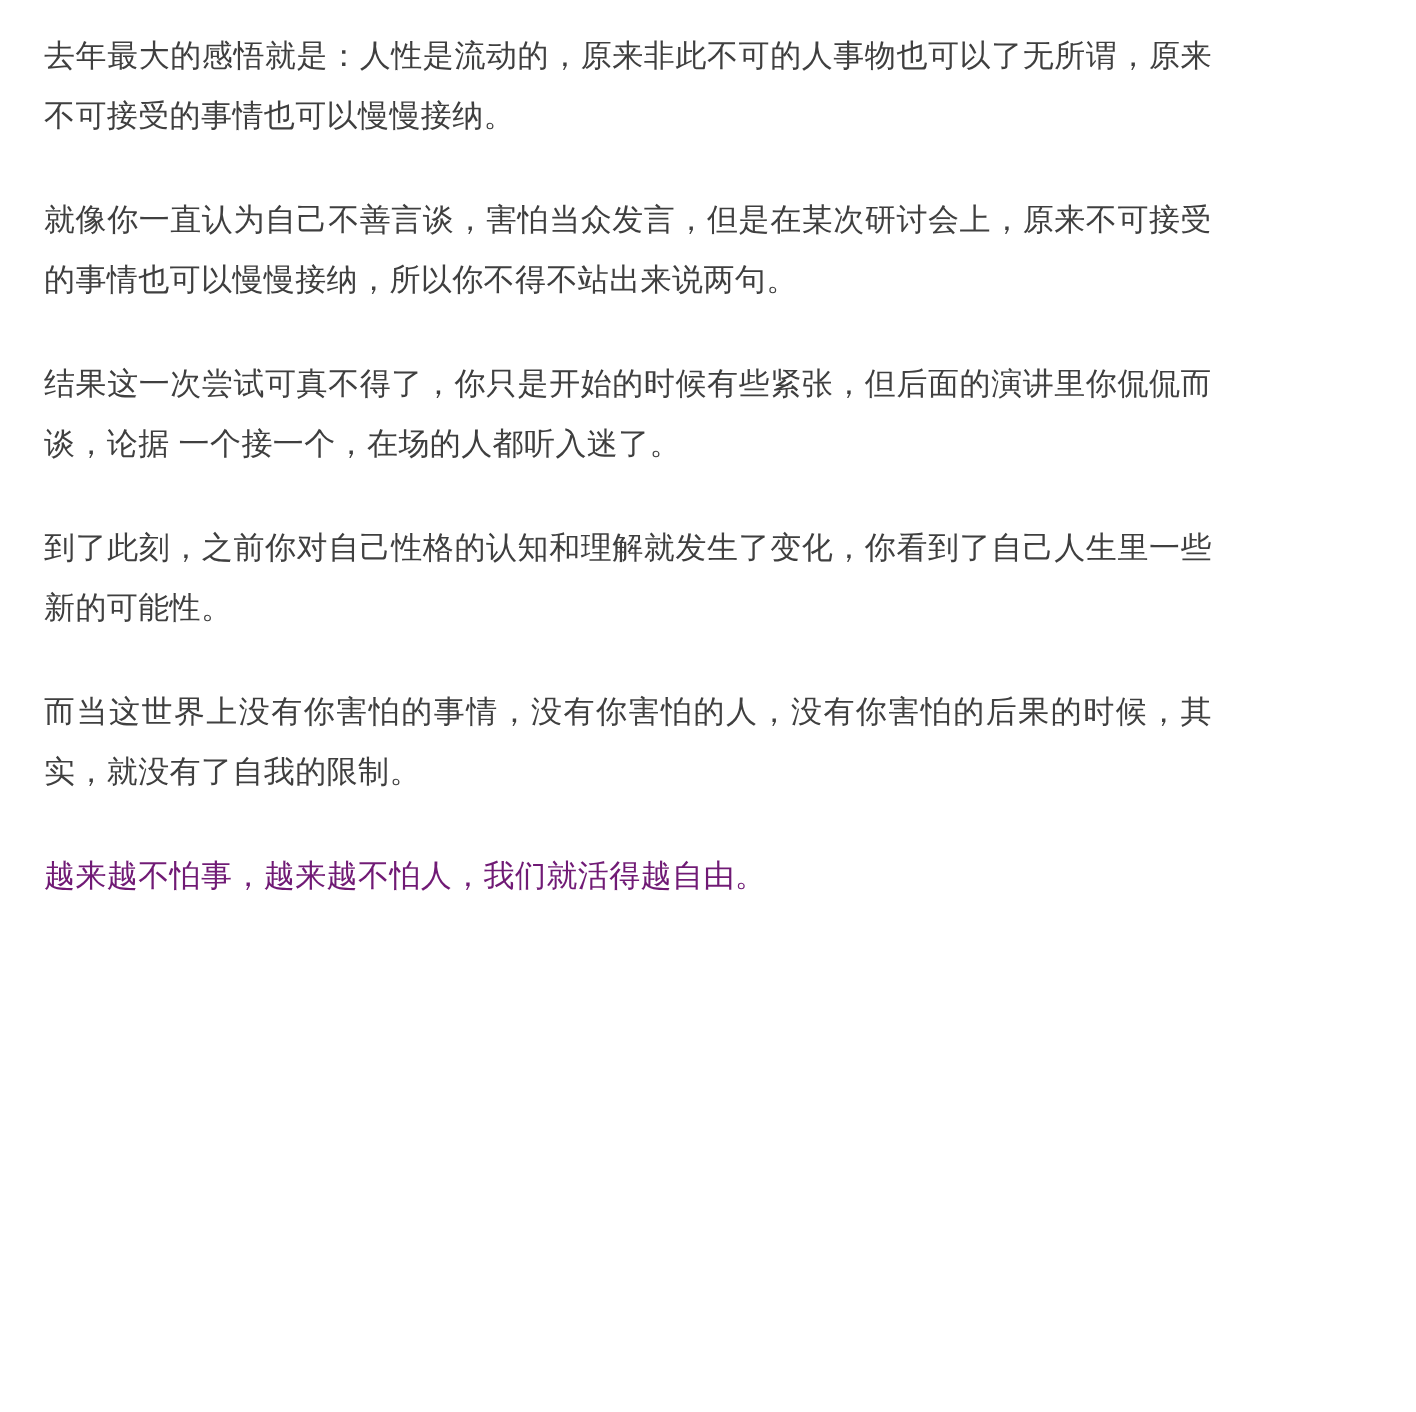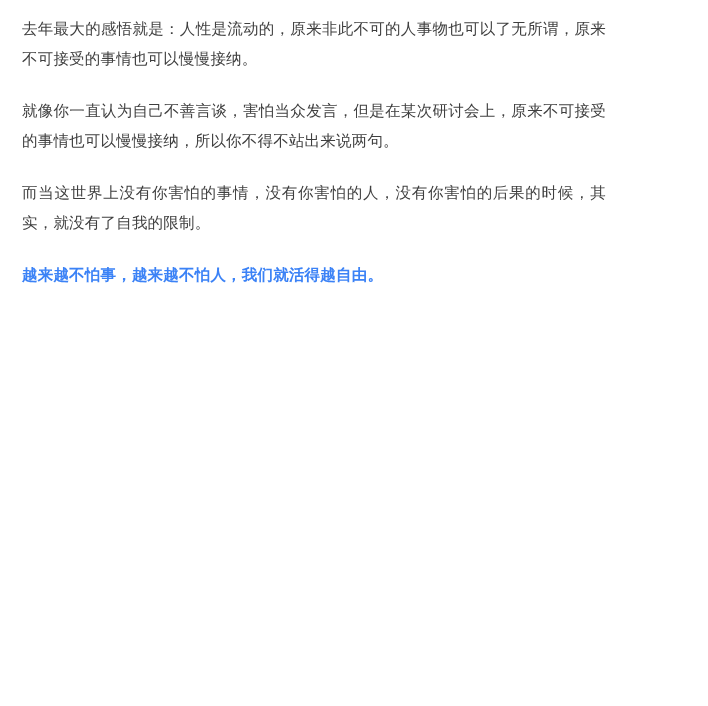--- a/index.html
+++ b/index.html
@@ -22,26 +22,28 @@
   .para {
     font-size: 15.5px;
     line-height: 30px;
     letter-spacing: 0.2px;
     margin: 0 0 22px 0;
     color: #3f3f3f;
     text-align: justify;
     word-break: break-all;
   }
   .para.bold {
-    font-weight: bold;
-    color: #3b82f6;
+    font-weight: normal;
+    color: #701a75;
     margin-bottom: 10px;
   }
 </style>
 </head>
 <body>
 
 <div class="article">
   <p class="para">去年最大的感悟就是：人性是流动的，原来非此不可的人事物也可以了无所谓，原来不可接受的事情也可以慢慢接纳。</p>
   <p class="para">就像你一直认为自己不善言谈，害怕当众发言，但是在某次研讨会上，原来不可接受的事情也可以慢慢接纳，所以你不得不站出来说两句。</p>
+  <p class="para">结果这一次尝试可真不得了，你只是开始的时候有些紧张，但后面的演讲里你侃侃而谈，论据 一个接一个，在场的人都听入迷了。</p>
+  <p class="para">到了此刻，之前你对自己性格的认知和理解就发生了变化，你看到了自己人生里一些新的可能性。</p>
   <p class="para">而当这世界上没有你害怕的事情，没有你害怕的人，没有你害怕的后果的时候，其实，就没有了自我的限制。</p>
   <p class="para bold">越来越不怕事，越来越不怕人，我们就活得越自由。</p>
 </div>
 
 </body></html>

